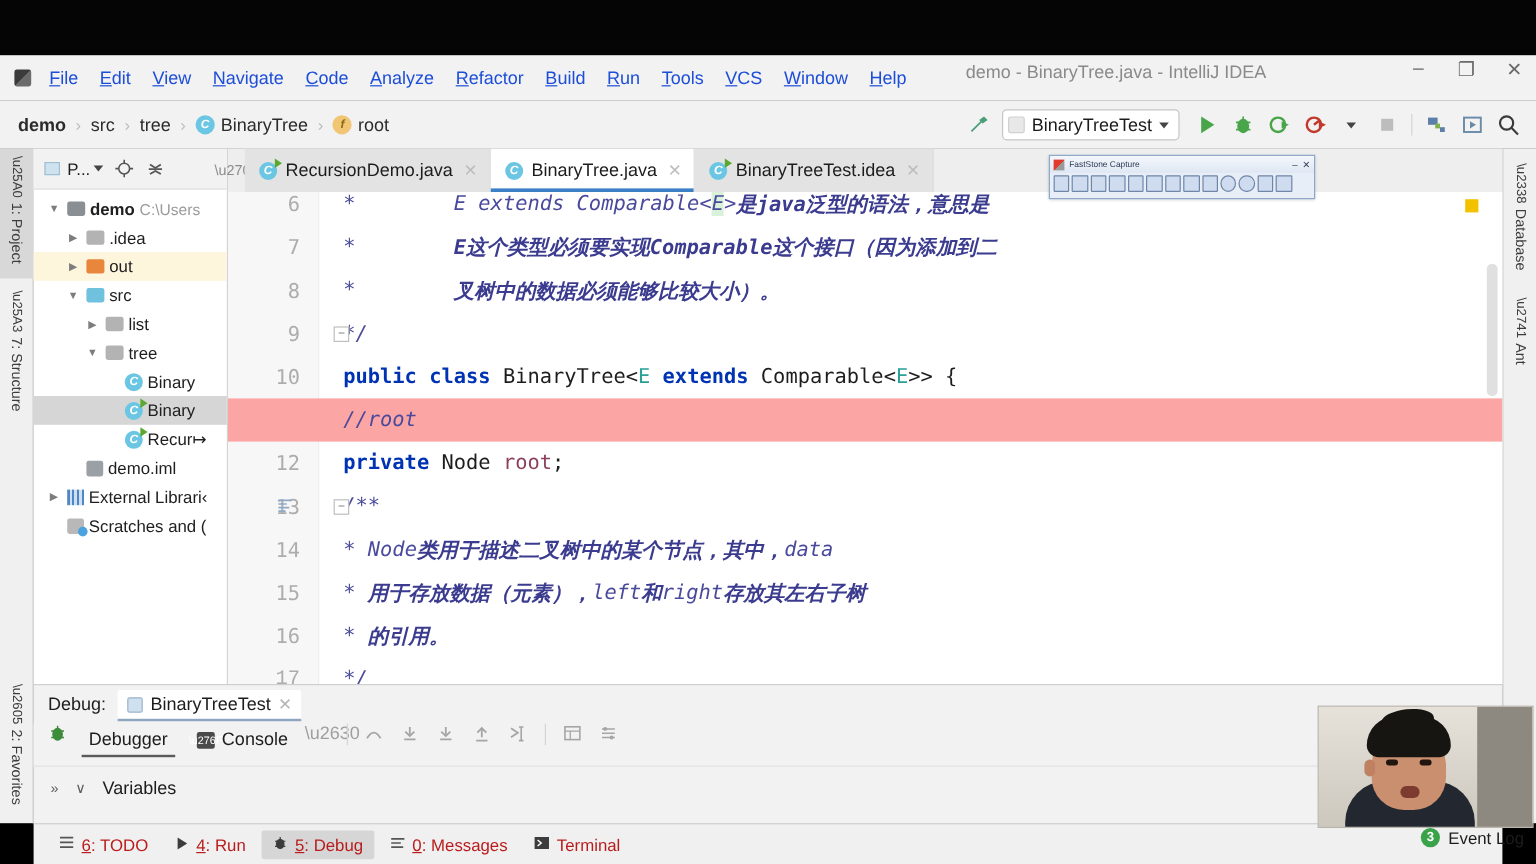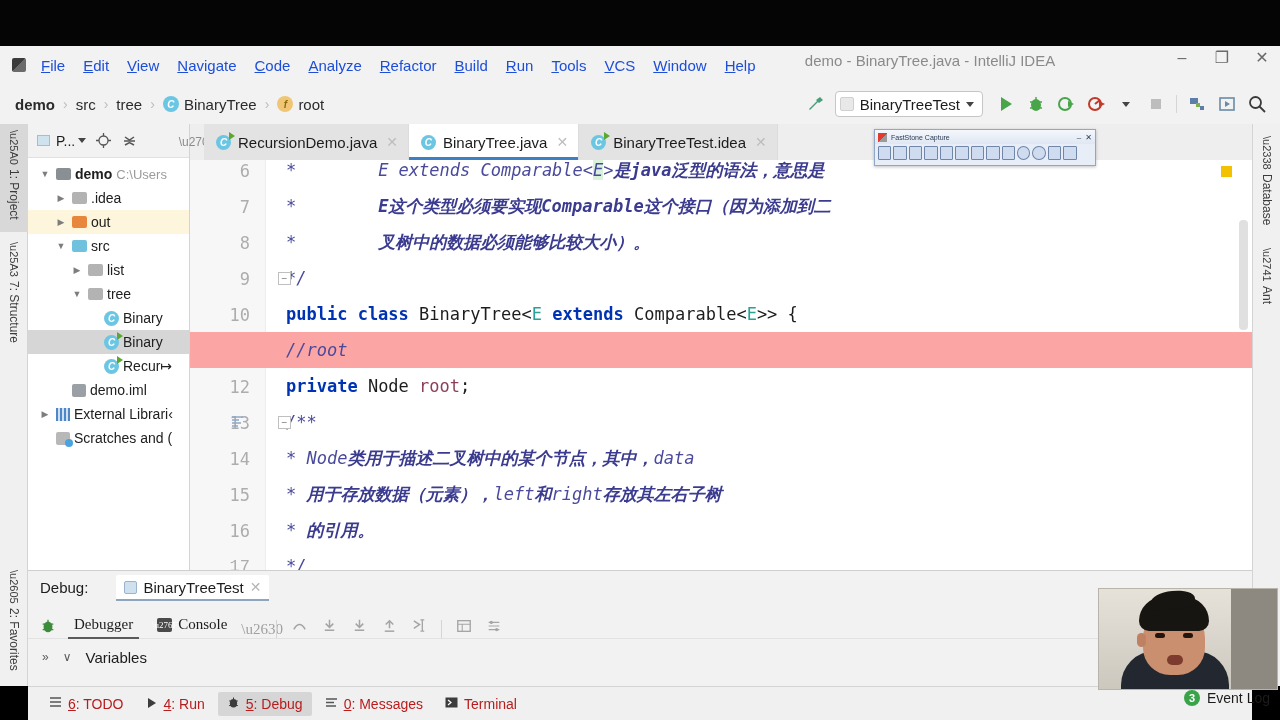--- a/index.html
+++ b/index.html
@@ -136,30 +136,30 @@
   .fstitle { font-size:7px; color:#2b3a55; flex:1; white-space:nowrap; }
   .fsbtn { font-size:8px; color:#33415c; cursor:pointer; }
   .fstools { display:flex; align-items:center; gap:2px; padding:2px 3px; }
   .fsi { width:14px; height:14px; border:1px solid #6f86a8; background:#cfdcef; border-radius:1px; }
   .fsi.round { border-radius:50%; }
   .fsi.plain { border:none; background:transparent; }
 
   
   .debugwin { position:absolute; left:28px; top:570px; width:1224px; height:116px; background:#f2f2f2;
               border-top:1px solid #cfcfcf; }
-  .dwhdr { height:32px; display:flex; align-items:center; gap:28px; padding-left:12px; }
+  .dwhdr { height:32px; display:flex; align-items:center; gap:10px; padding-left:12px; }
   .dwlabel { font-size:15px; color:#1c1c1c; }
   .dwtab { display:flex; align-items:center; gap:6px; font-size:15px; color:#1c1c1c; padding:4px 8px;
            cursor:pointer; position:relative; background:#fff; border-radius:2px 2px 0 0; }
   .dwtab::after { content:""; position:absolute; left:0; right:0; bottom:-1px; height:2px; background:#8ea5c0; }
   .dwtabico { width:13px;height:13px;background:#cfe0ee;border:1px solid #9cb4cb;border-radius:2px; }
   .dwclose { color:#b6b6b6; font-size:14px; }
 
-  .dwbar { height:36px; display:flex; align-items:flex-end; gap:4px; padding-left:8px;
-           border-bottom:1px solid #e2e2e2; background:#f2f2f2;font-family:Liberation Serif, serif; }
+  .dwbar { height:36px; display:flex; align-items:flex-start; gap:4px; padding-left:8px;
+           border-bottom:1px solid #e2e2e2; background:#f2f2f2; }
   .bugico { width:24px; text-align:center; font-size:14px; color:#3c8c3c; }
   .dbtab { padding:5px 10px; font-size:15px; color:#1c1c1c; cursor:pointer; position:relative;
            display:flex; align-items:center; gap:6px; }
   .dbtab.sel::after { content:""; position:absolute; left:4px; right:4px; bottom:-1px; height:2px; background:#5a5a5a; }
   .consico { width:15px;height:14px;background:#4a4a4a;color:#fff;font-size:9px;display:flex;
              align-items:center;justify-content:center;border-radius:2px; }
   .tdiv { width:1px; height:18px; background:#d5d5d5; margin:0 5px; }
   .stepico { width:26px; text-align:center; color:#9f9f9f; font-size:15px; cursor:pointer; }
 
   .dwvars { height:36px; display:flex; align-items:center; gap:14px; padding-left:14px; }

